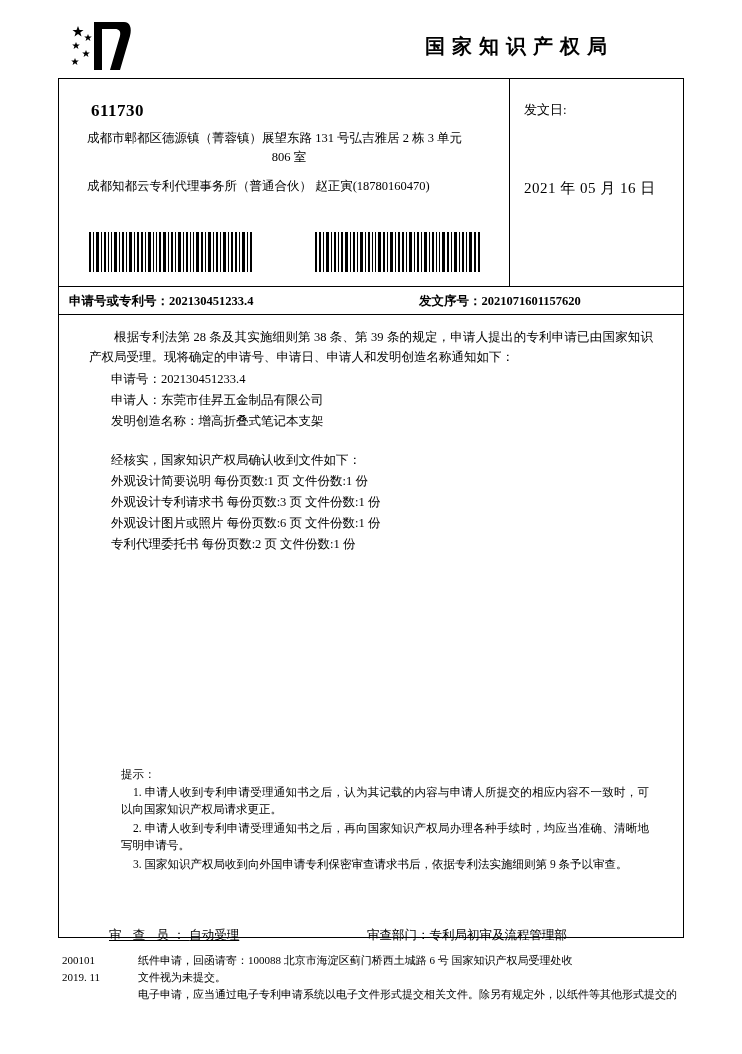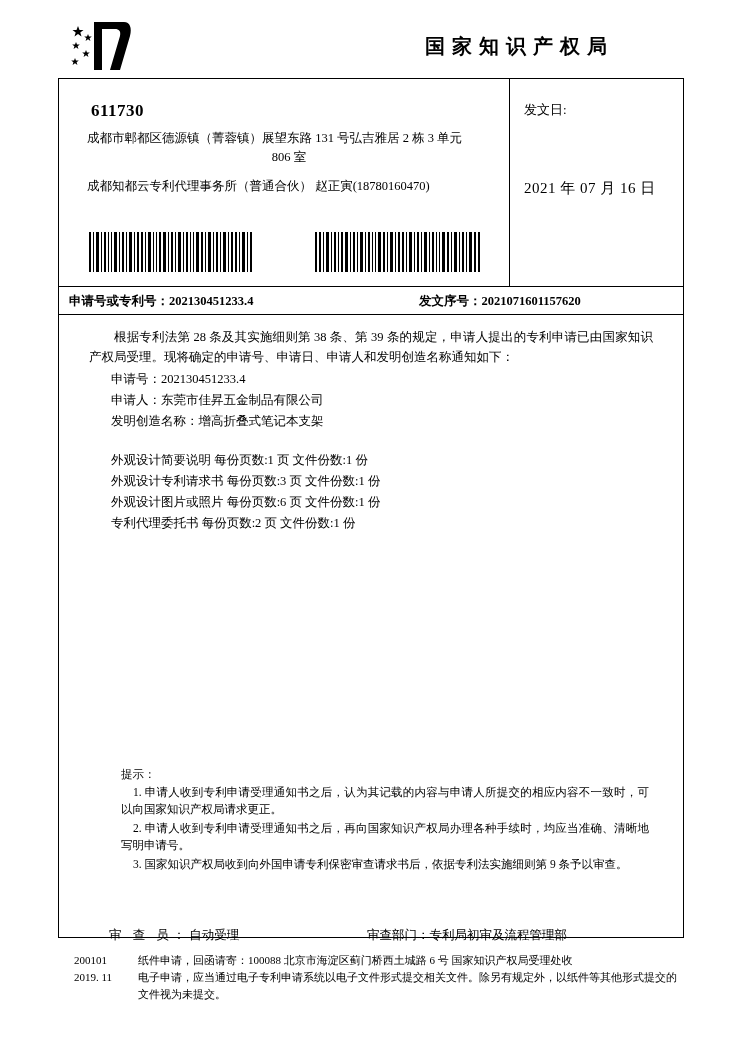--- a/index.html
+++ b/index.html
@@ -189,39 +189,40 @@
     position: absolute;
     left: 0;
     bottom: 22px;
     width: 100%;
     font-size: 12.5px;
   }
   .signer-a {
     position: absolute;
     left: 50px;
     white-space: nowrap;
+    text-decoration: underline;
   }
   .signer-b {
     position: absolute;
     left: 308px;
     white-space: nowrap;
   }
   .sp { letter-spacing: 4px; }
   
   .footer {
     position: absolute;
     left: 58px;
     top: 952px;
     width: 626px;
     font-size: 11px;
     line-height: 17px;
   }
   .footer-left {
     position: absolute;
-    left: 16px;
+    left: 4px;
     top: 0;
     width: 80px;
   }
   .footer-right {
     position: absolute;
     left: 80px;
     top: 0;
     width: 540px;
   }
   .footer-right .fr2 { text-indent: 0; }
@@ -354,21 +355,21 @@
                 <rect x="154" y="0" width="3" height="40"></rect>
               <rect x="159" y="0" width="2" height="40"></rect>
                 <rect x="163" y="0" width="2" height="40"></rect>
             </g>
           </svg>
         </div>
       </div>
 
       <div class="date-cell">
         <div class="date-label">发文日:</div>
-        <div class="date-value">2021 年 07 月 16 日</div>
+        <div class="date-value">2021 年 05 月 16 日</div>
       </div>
     </div>
 
     <div class="num-row">
       <div class="num-left">
         <span>申请号或专利号：</span><span>202130451233.4</span>
       </div>
       <div class="num-right">
         <span>发文序号：</span><span>2021071601157620</span>
       </div>
@@ -377,20 +378,21 @@
     <div class="body-area">
       <div class="para">根据专利法第 28 条及其实施细则第 38 条、第 39 条的规定，申请人提出的专利申请已由国家知识产权局受理。现将确定的申请号、申请日、申请人和发明创造名称通知如下：</div>
 
       <div class="kv-list">
         <div>申请号：202130451233.4</div>
         <div>申请人：东莞市佳昇五金制品有限公司</div>
         <div>发明创造名称：增高折叠式笔记本支架</div>
       </div>
 
       <div class="kv-list gap-block">
+        <div>经核实，国家知识产权局确认收到文件如下：</div>
         <div>外观设计简要说明  每份页数:1 页  文件份数:1 份</div>
         <div>外观设计专利请求书  每份页数:3 页  文件份数:1 份</div>
         <div>外观设计图片或照片  每份页数:6 页  文件份数:1 份</div>
         <div>专利代理委托书  每份页数:2 页  文件份数:1 份</div>
       </div>
 
       <div class="hint-wrap">
         <div class="hint-title">提示：</div>
         <div class="hint-item">1. 申请人收到专利申请受理通知书之后，认为其记载的内容与申请人所提交的相应内容不一致时，可以向国家知识产权局请求更正。</div>
         <div class="hint-item">2. 申请人收到专利申请受理通知书之后，再向国家知识产权局办理各种手续时，均应当准确、清晰地写明申请号。</div>
@@ -408,18 +410,18 @@
     </div>
   </div>
 
   <div class="footer">
     <div class="footer-left">
       <div>200101</div>
       <div>2019. 11</div>
     </div>
     <div class="footer-right">
       <div>纸件申请，回函请寄：100088  北京市海淀区蓟门桥西土城路 6 号   国家知识产权局受理处收</div>
+      <div class="fr2">文件视为未提交。</div>
       <div class="fr2">电子申请，应当通过电子专利申请系统以电子文件形式提交相关文件。除另有规定外，以纸件等其他形式提交的</div>
-      <div class="fr2">文件视为未提交。</div>
     </div>
   </div>
 
 </div>
 
 </body></html>

